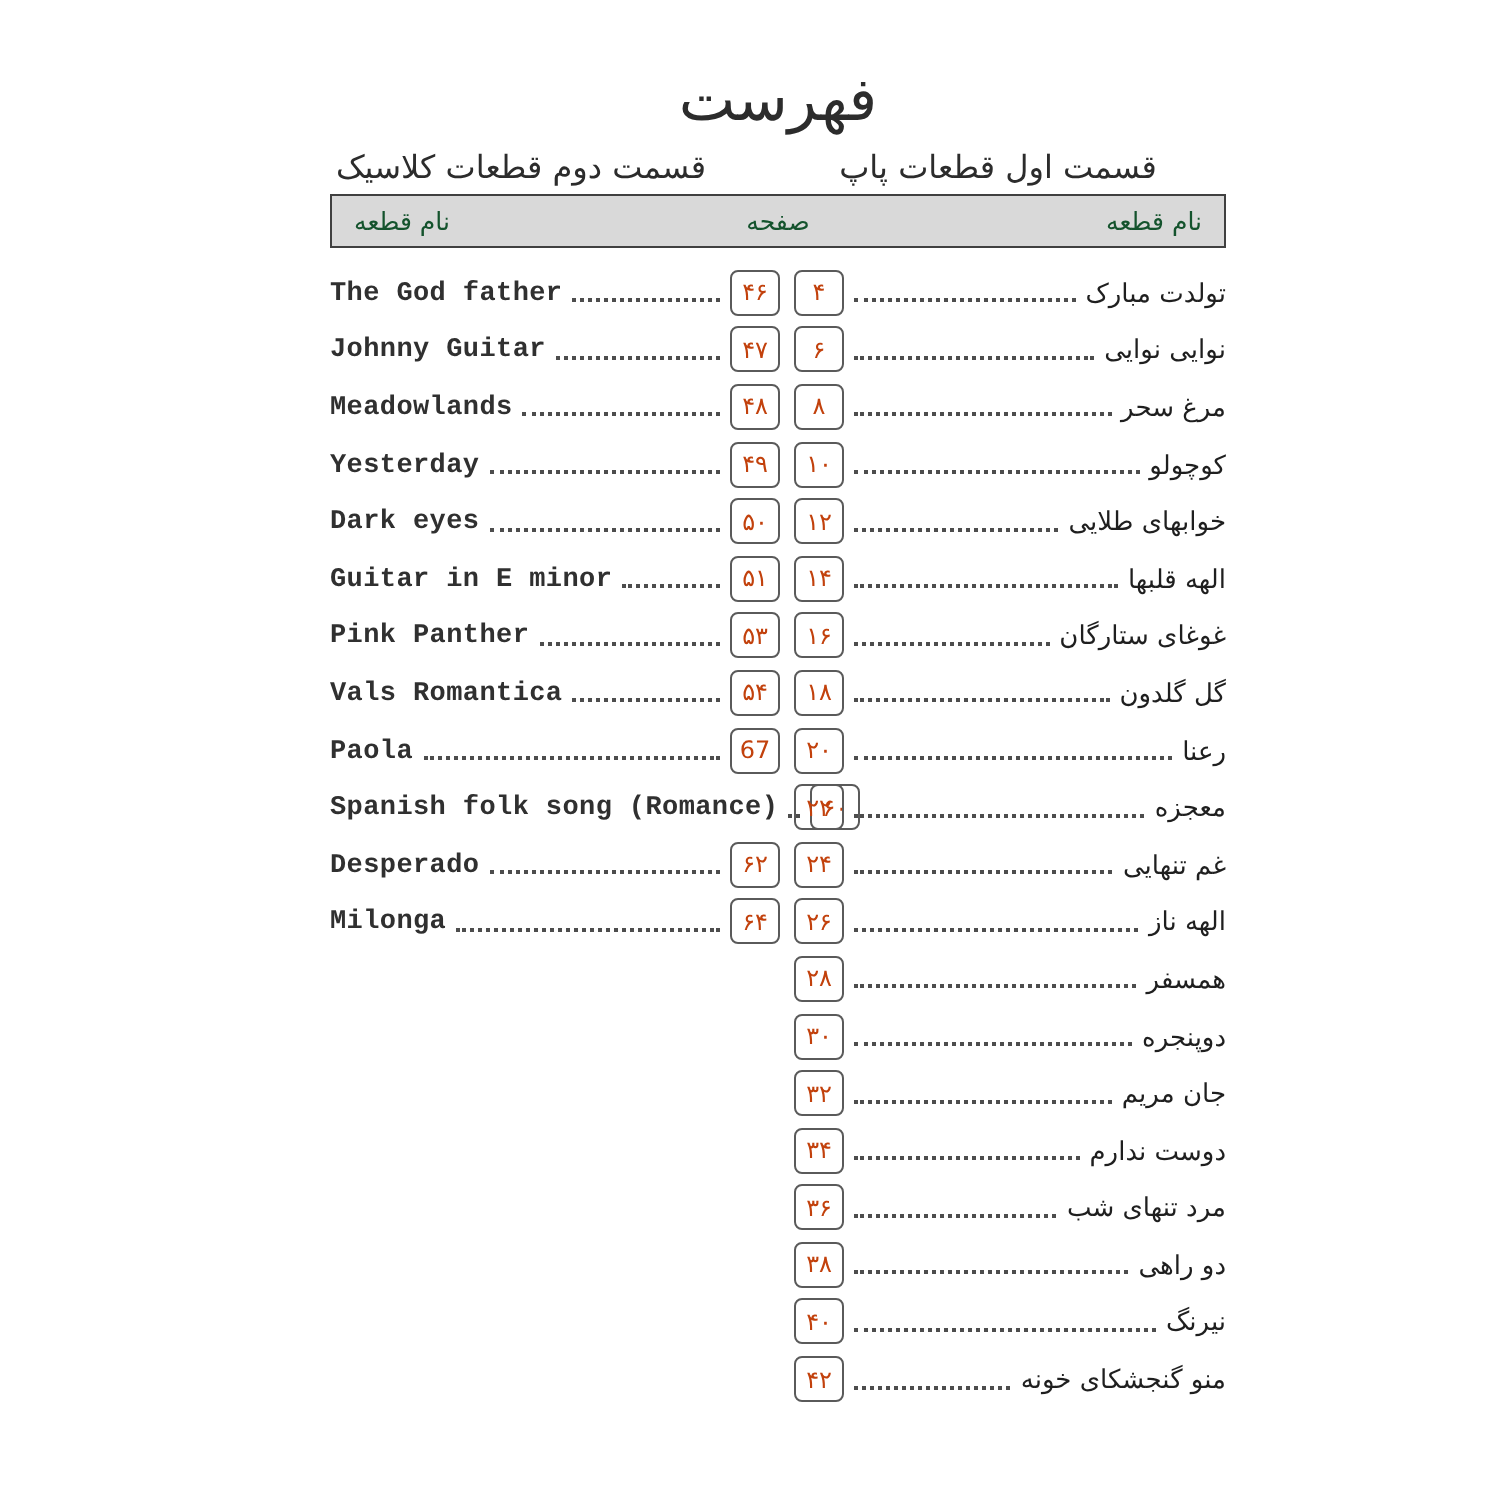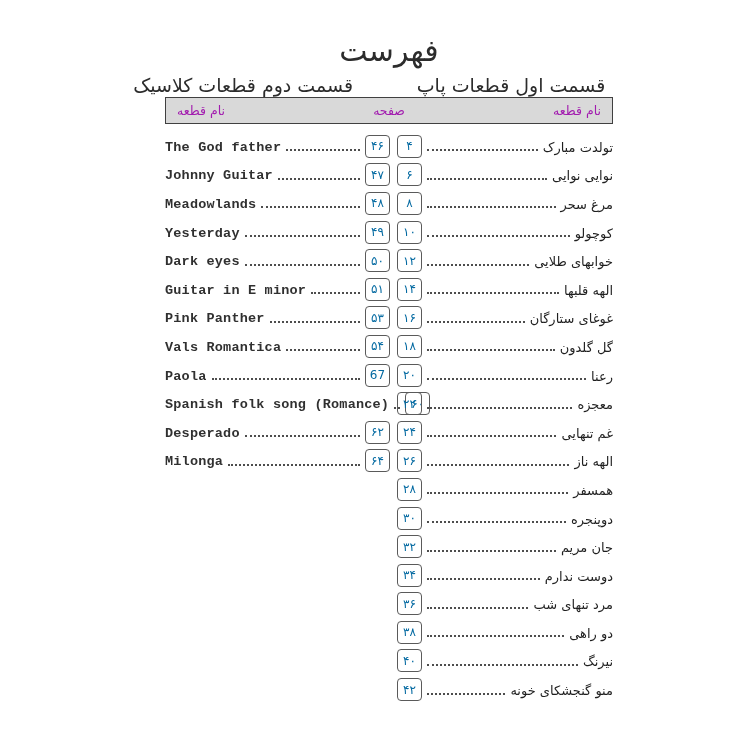--- a/index.html
+++ b/index.html
@@ -21,45 +21,45 @@
     font-size: 30px;
     font-weight: 400;
     line-height: 38px;
     color: #2c2c2c;
     direction: rtl;
     margin-top: 10px;
   }
   .section-header {
     position: absolute;
     top: 74px;
-    font-size: 19px;
+    font-size: 16px;
     color: #2c2c2c;
     text-align: center;
     direction: rtl;
     white-space: nowrap;
   }
   .section-header.classical { left: 168px; width: 185px; }
-  .section-header.pop { left: 416px; width: 190px; text-align: center; }
+  .section-header.pop { left: 404px; width: 190px; text-align: center; }
   .table-header-bar {
     position: absolute;
     top: 97px;
     left: 165px;
     width: 448px;
     height: 27px;
     box-sizing: border-box;
     background: #d9d9d9;
     border: 1px solid #404040;
     display: flex;
     align-items: center;
     justify-content: space-between;
     padding: 0 11px;
     font-size: 12.5px;
     direction: ltr;
   }
-  .table-header-bar span { direction: rtl; color: #a21caf; }
+  .table-header-bar span { direction: rtl; color: #14532d; }
   .toc-body {
     position: absolute;
     top: 132px;
     left: 165px;
     width: 448px;
     display: flex;
     justify-content: space-between;
     align-items: flex-start;
   }
   .toc-col { display: flex; flex-direction: column; }
@@ -101,21 +101,21 @@
   .pbox {
     flex-shrink: 0;
     width: 23px;
     height: 21px;
     border: 1px solid #5a5a5a;
     border-radius: 4px;
     display: flex;
     align-items: center;
     justify-content: center;
     font-size: 12px;
-    color: #0369a1;
+    color: #c2410c;
     font-family: "DejaVu Sans", sans-serif;
     direction: rtl;
   }
 </style>
 </head>
 <body>
 
 <div class="canvas">
 
   <div class="page-title">فهرست</div>

